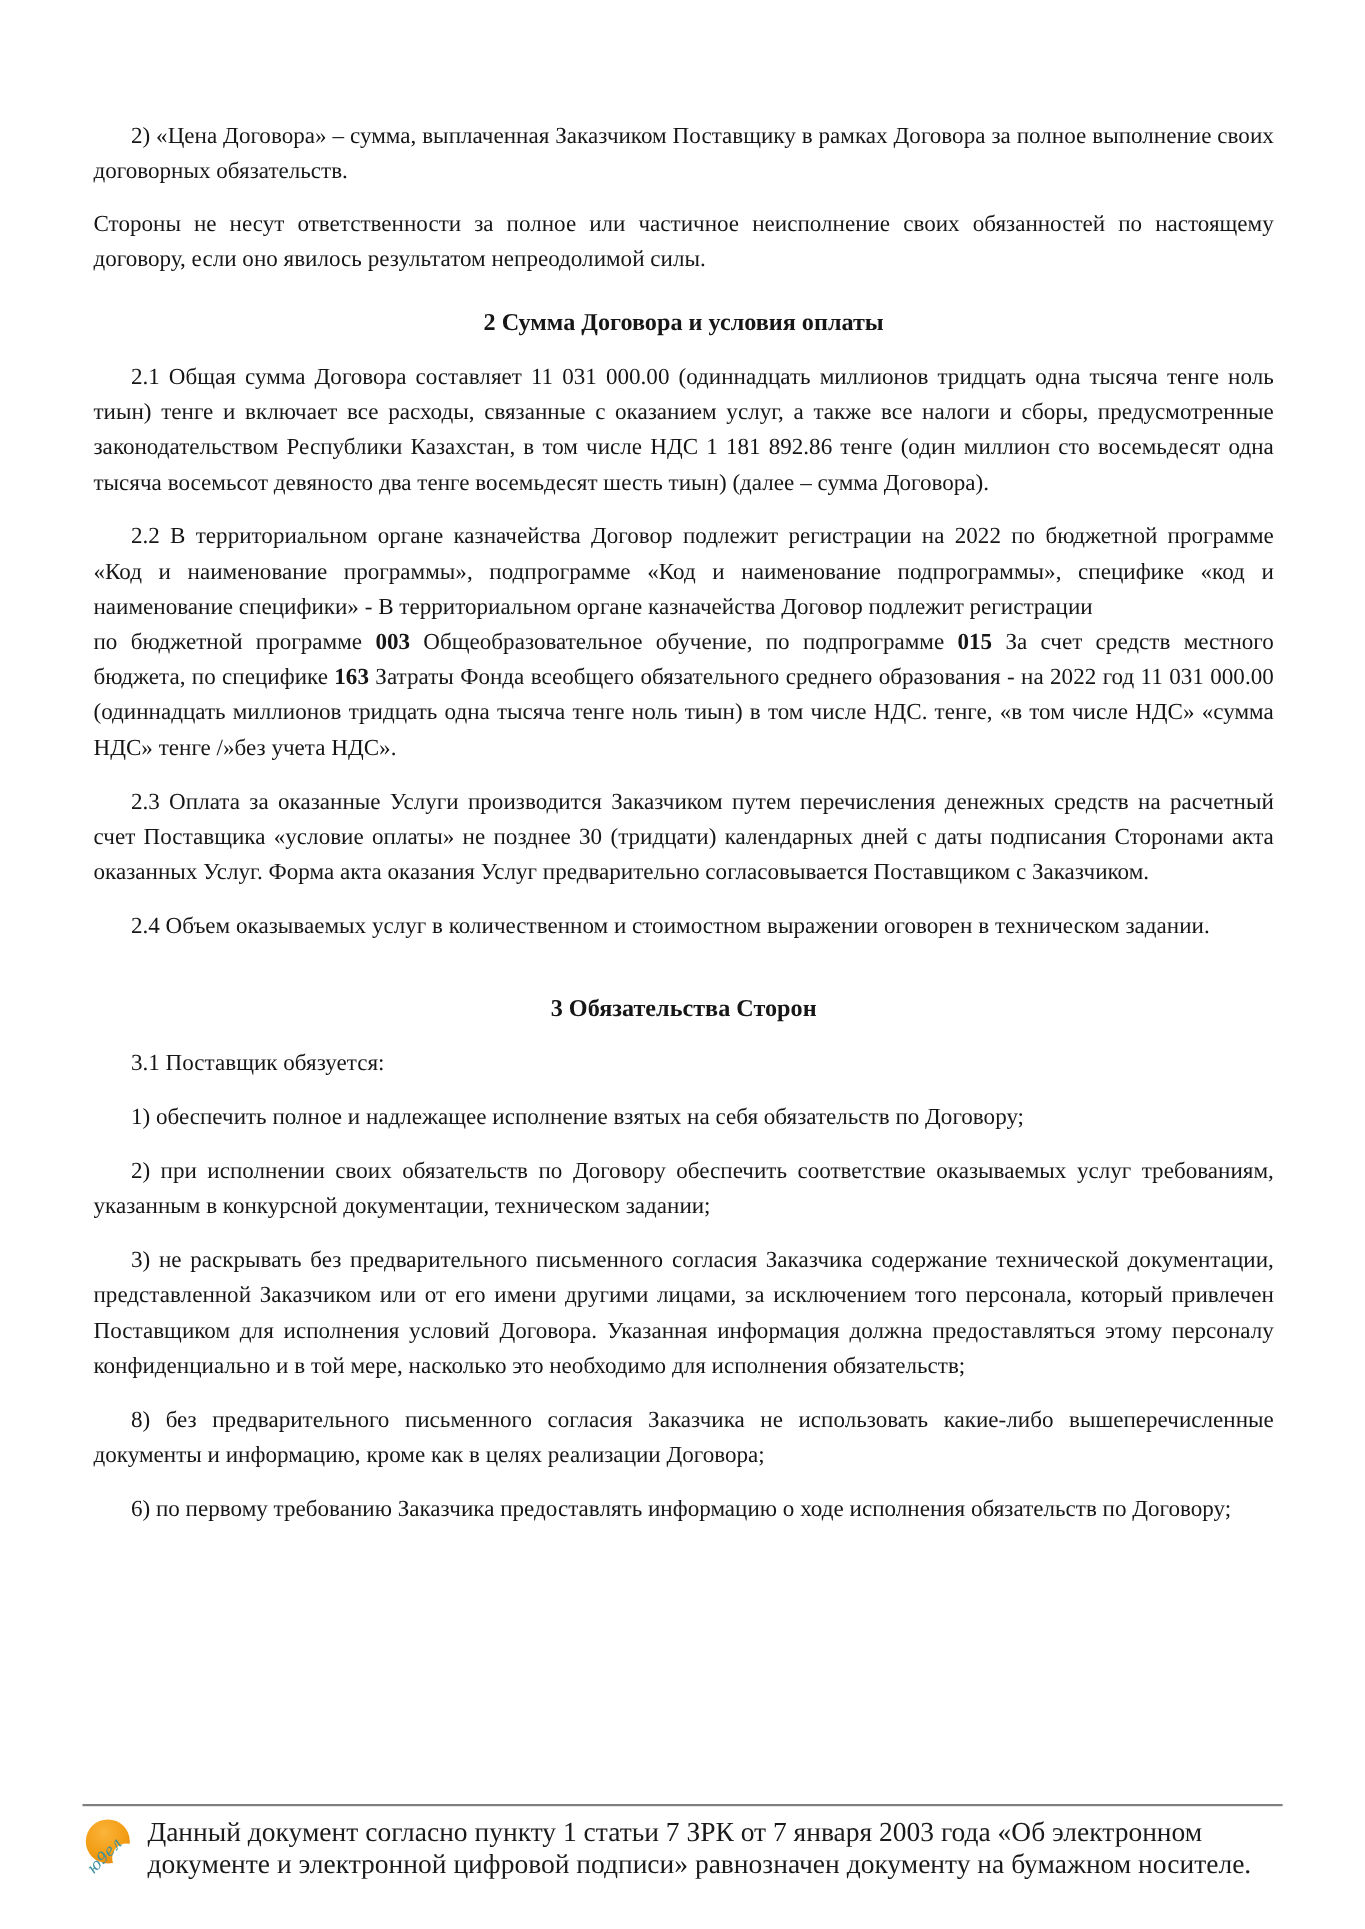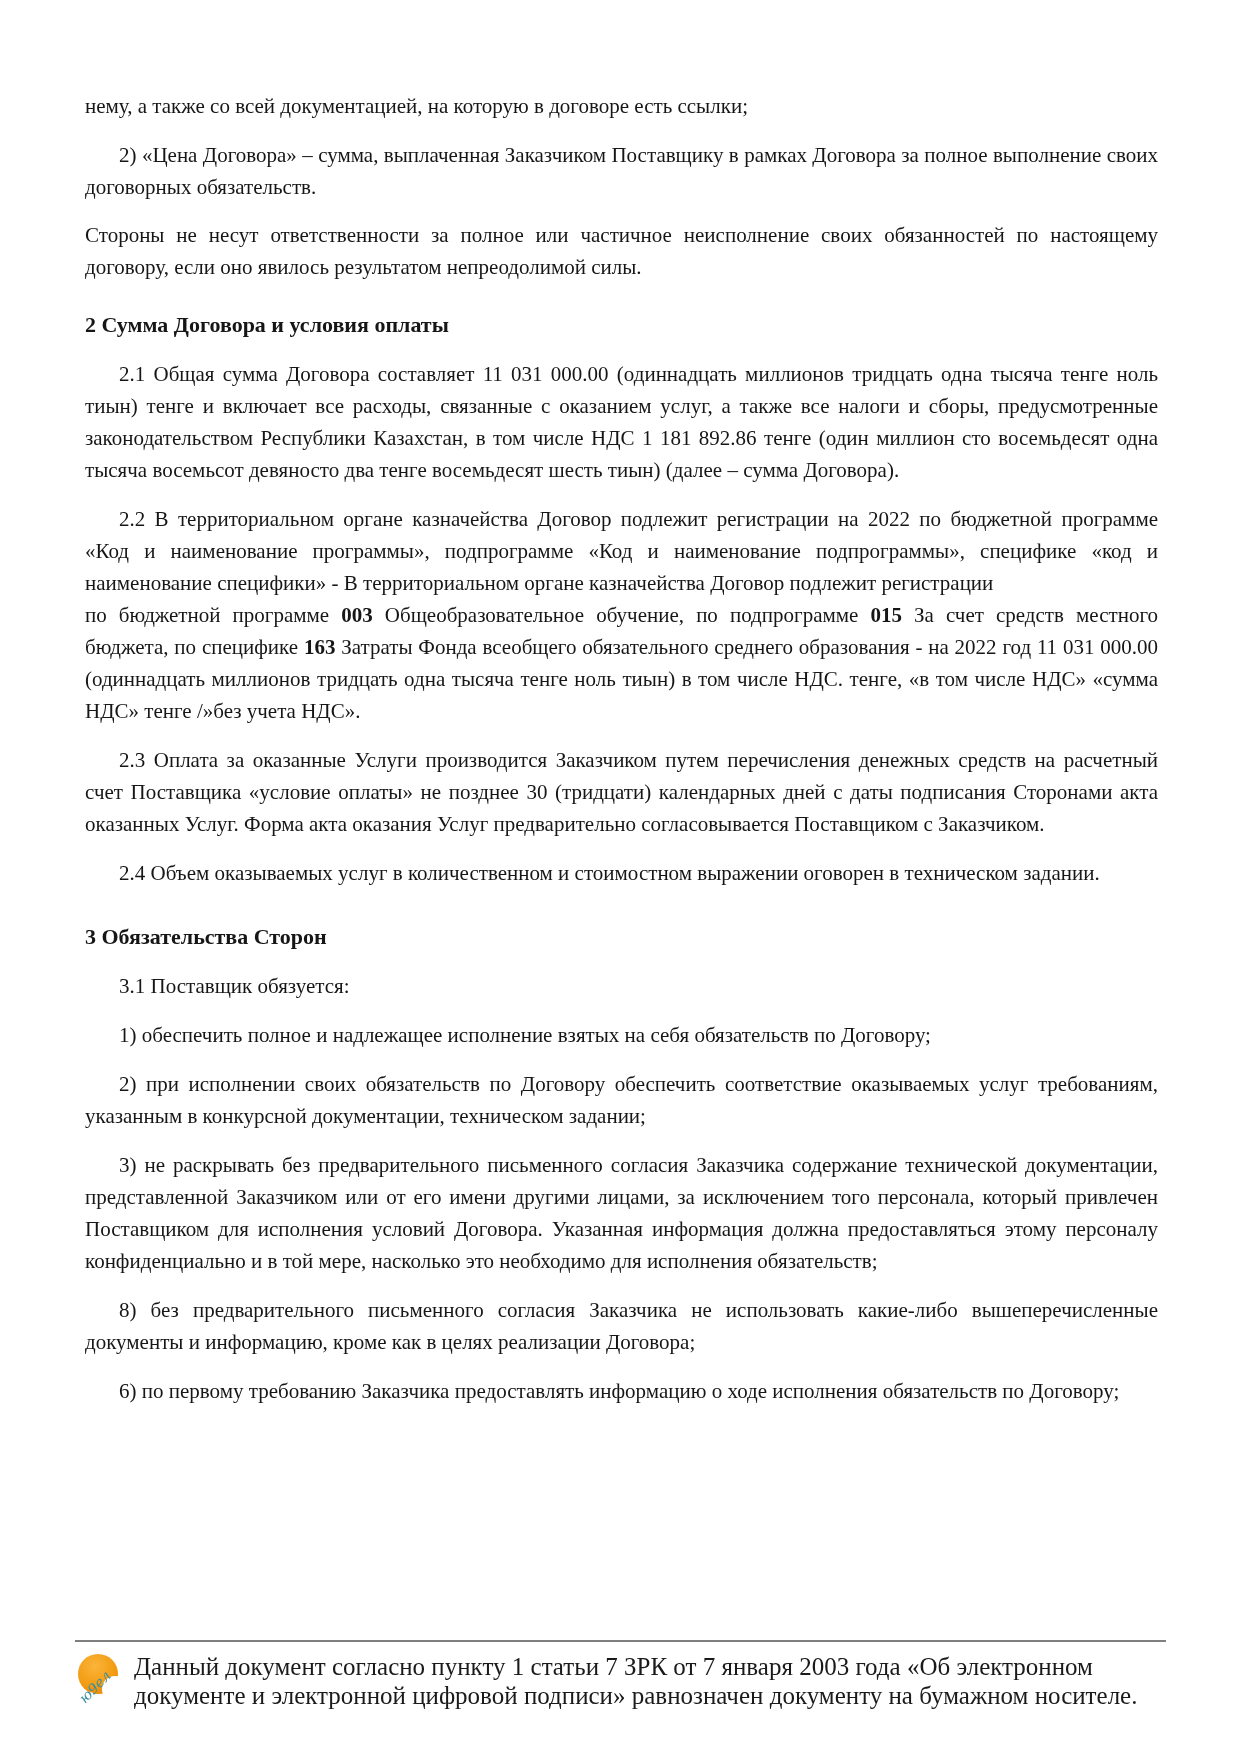--- a/index.html
+++ b/index.html
@@ -34,24 +34,25 @@
   .content p.indent {
     text-indent: 34px;
   }
   .content p.no-gap {
     margin-top: 16px;
   }
   h2.section {
     font-size: 22px;
     line-height: 32px;
     font-weight: bold;
+    text-align: center;
     margin: 26px 0 6px 0;
   }
   h2.section-3 {
-    margin-top: 32px;
+    margin-top: 44px;
     margin-bottom: 10px;
   }
   .bold {
     font-weight: bold;
   }
   .doc-footer {
     position: absolute;
     top: 1640px;
     left: 75px;
     right: 75px;
@@ -76,21 +77,20 @@
     margin-top: 2px;
   }
 </style>
 </head>
 <body>
 
 <div class="page">
 
   <div class="content">
 
-    <p class="first">нему, а также со всей документацией, на которую в договоре есть ссылки;</p>
 
     <p class="indent">2) «Цена Договора» – сумма, выплаченная Заказчиком Поставщику в рамках Договора за полное выполнение своих договорных обязательств.</p>
 
     <p class="no-gap">Стороны не несут ответственности за полное или частичное неисполнение своих обязанностей по настоящему договору, если оно явилось результатом непреодолимой силы.</p>
 
     <h2 class="section">2 Сумма Договора и условия оплаты</h2>
 
     <p class="indent">2.1 Общая сумма Договора составляет 11 031 000.00 (одиннадцать миллионов тридцать одна тысяча тенге ноль тиын) тенге и включает все расходы, связанные с оказанием услуг, а также все налоги и сборы, предусмотренные законодательством Республики Казахстан, в том числе НДС 1 181 892.86 тенге (один миллион сто восемьдесят одна тысяча восемьсот девяносто два тенге восемьдесят шесть тиын) (далее – сумма Договора).</p>
 
     <p class="indent">

